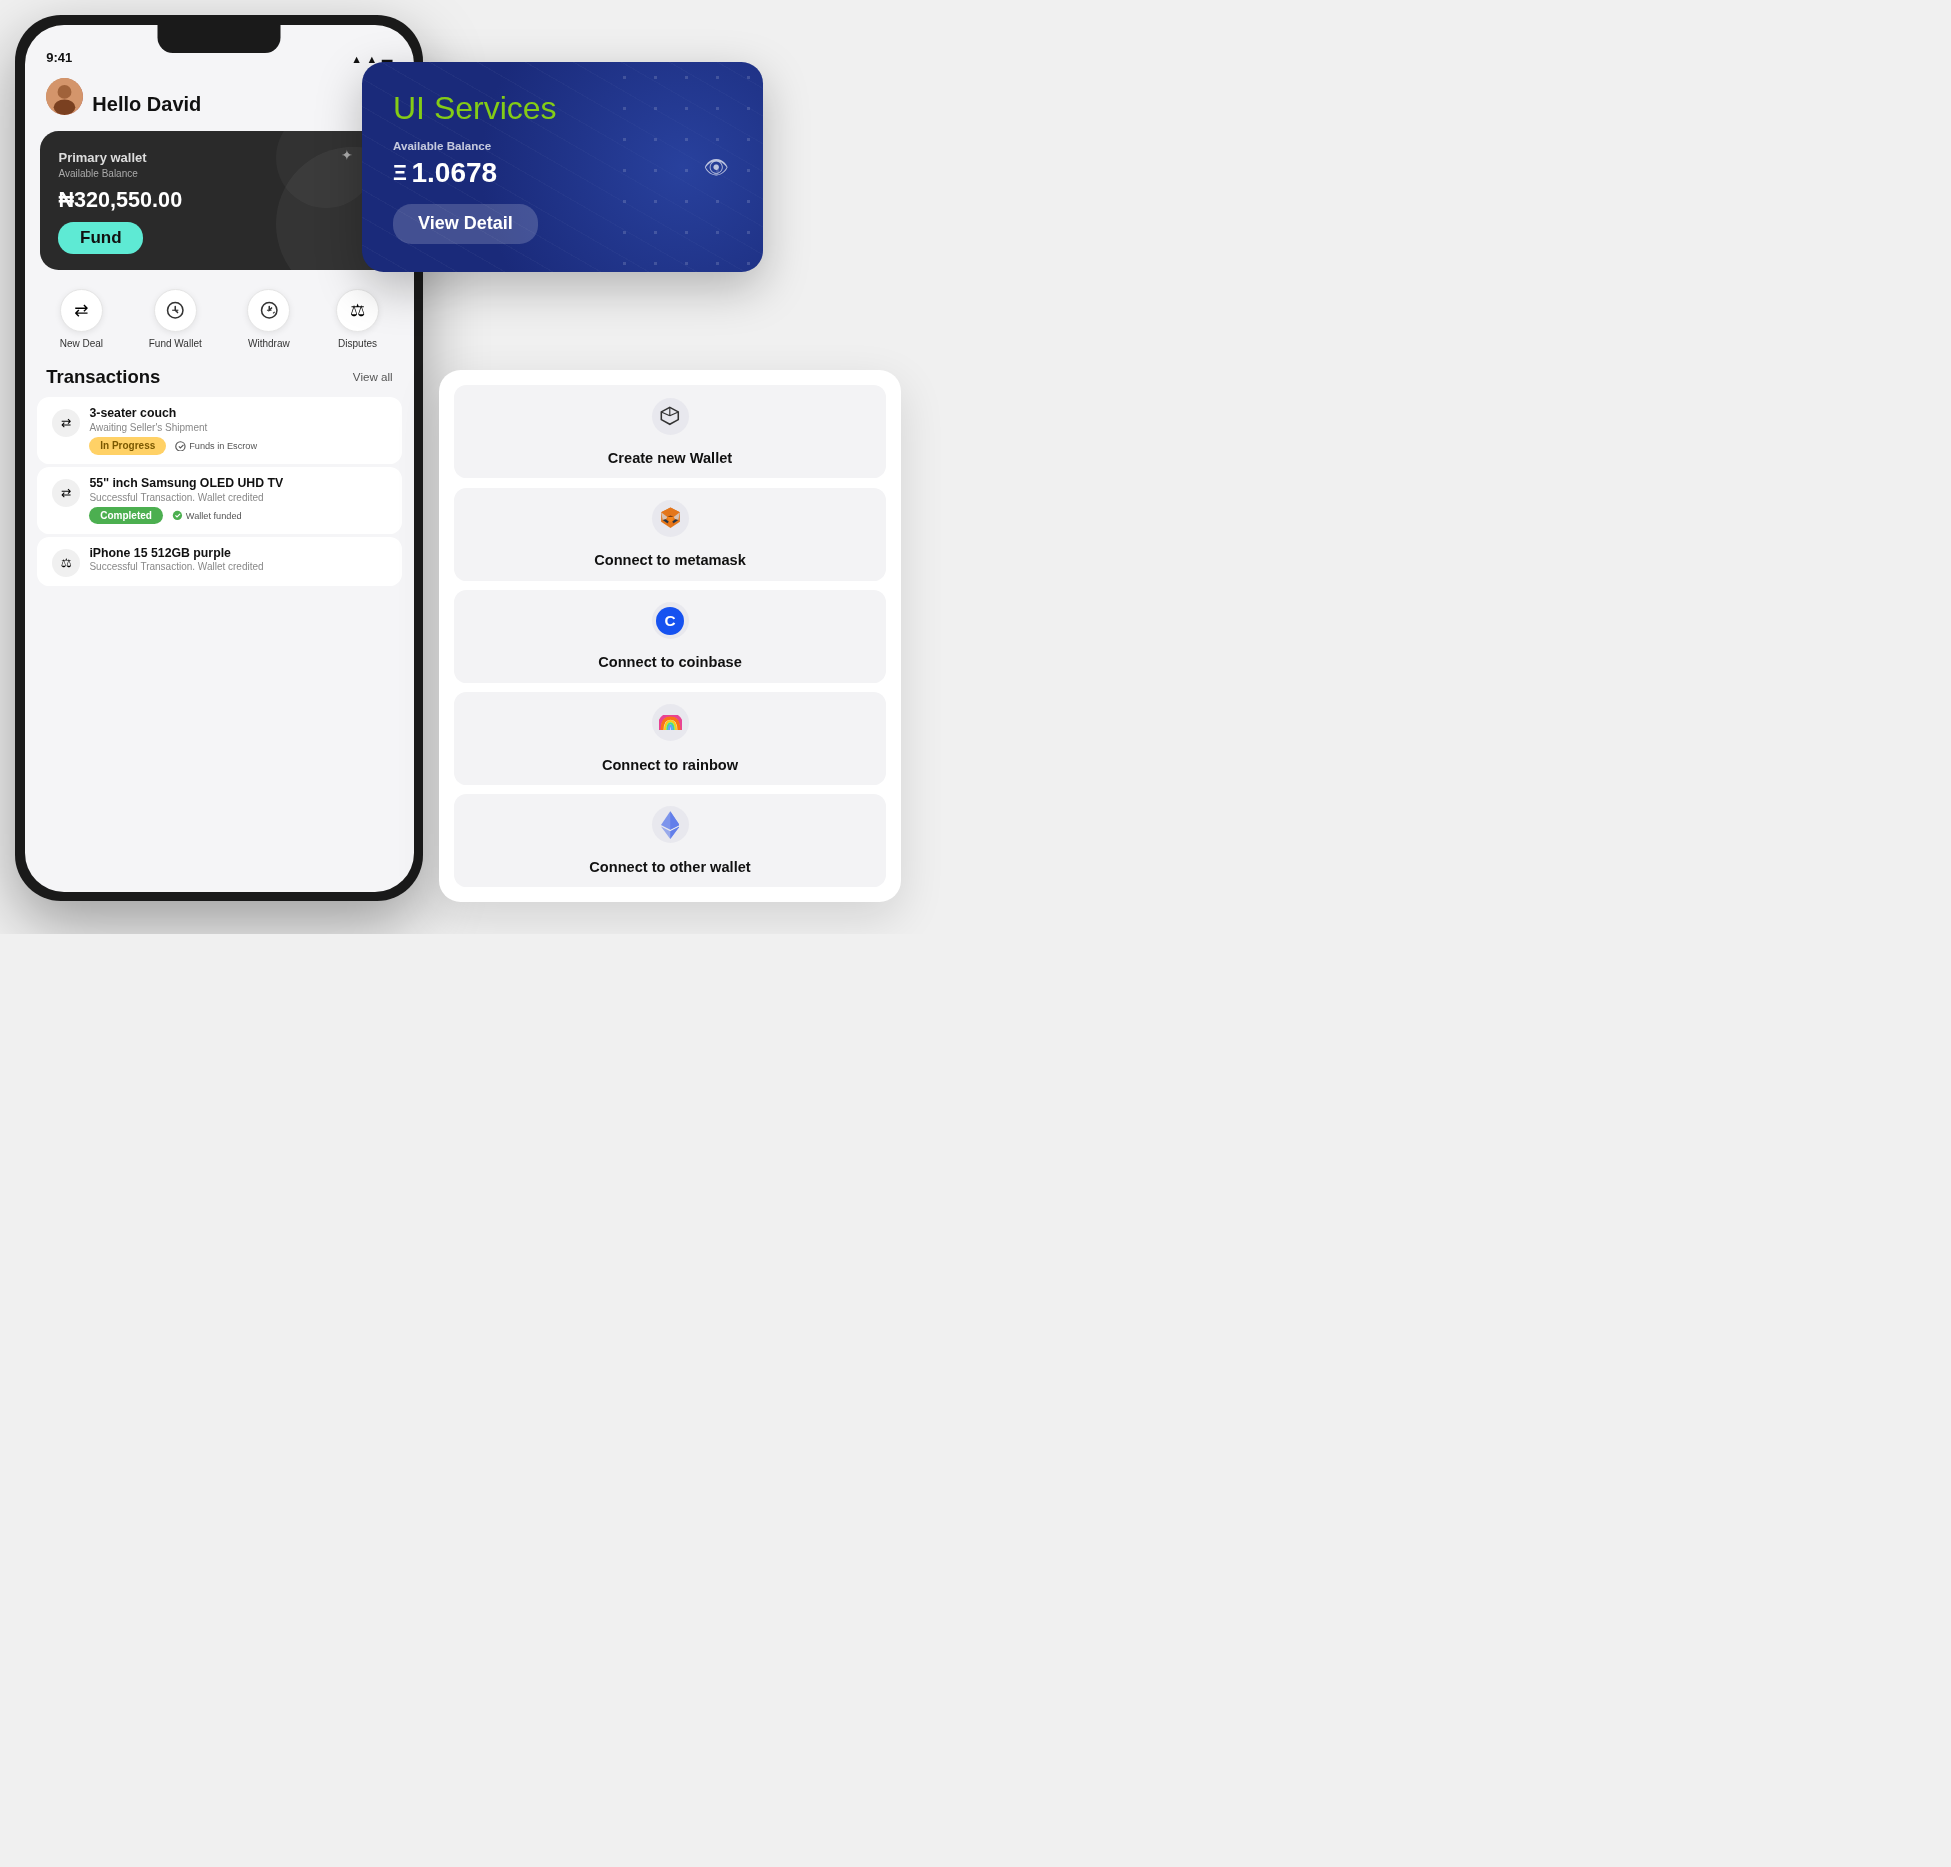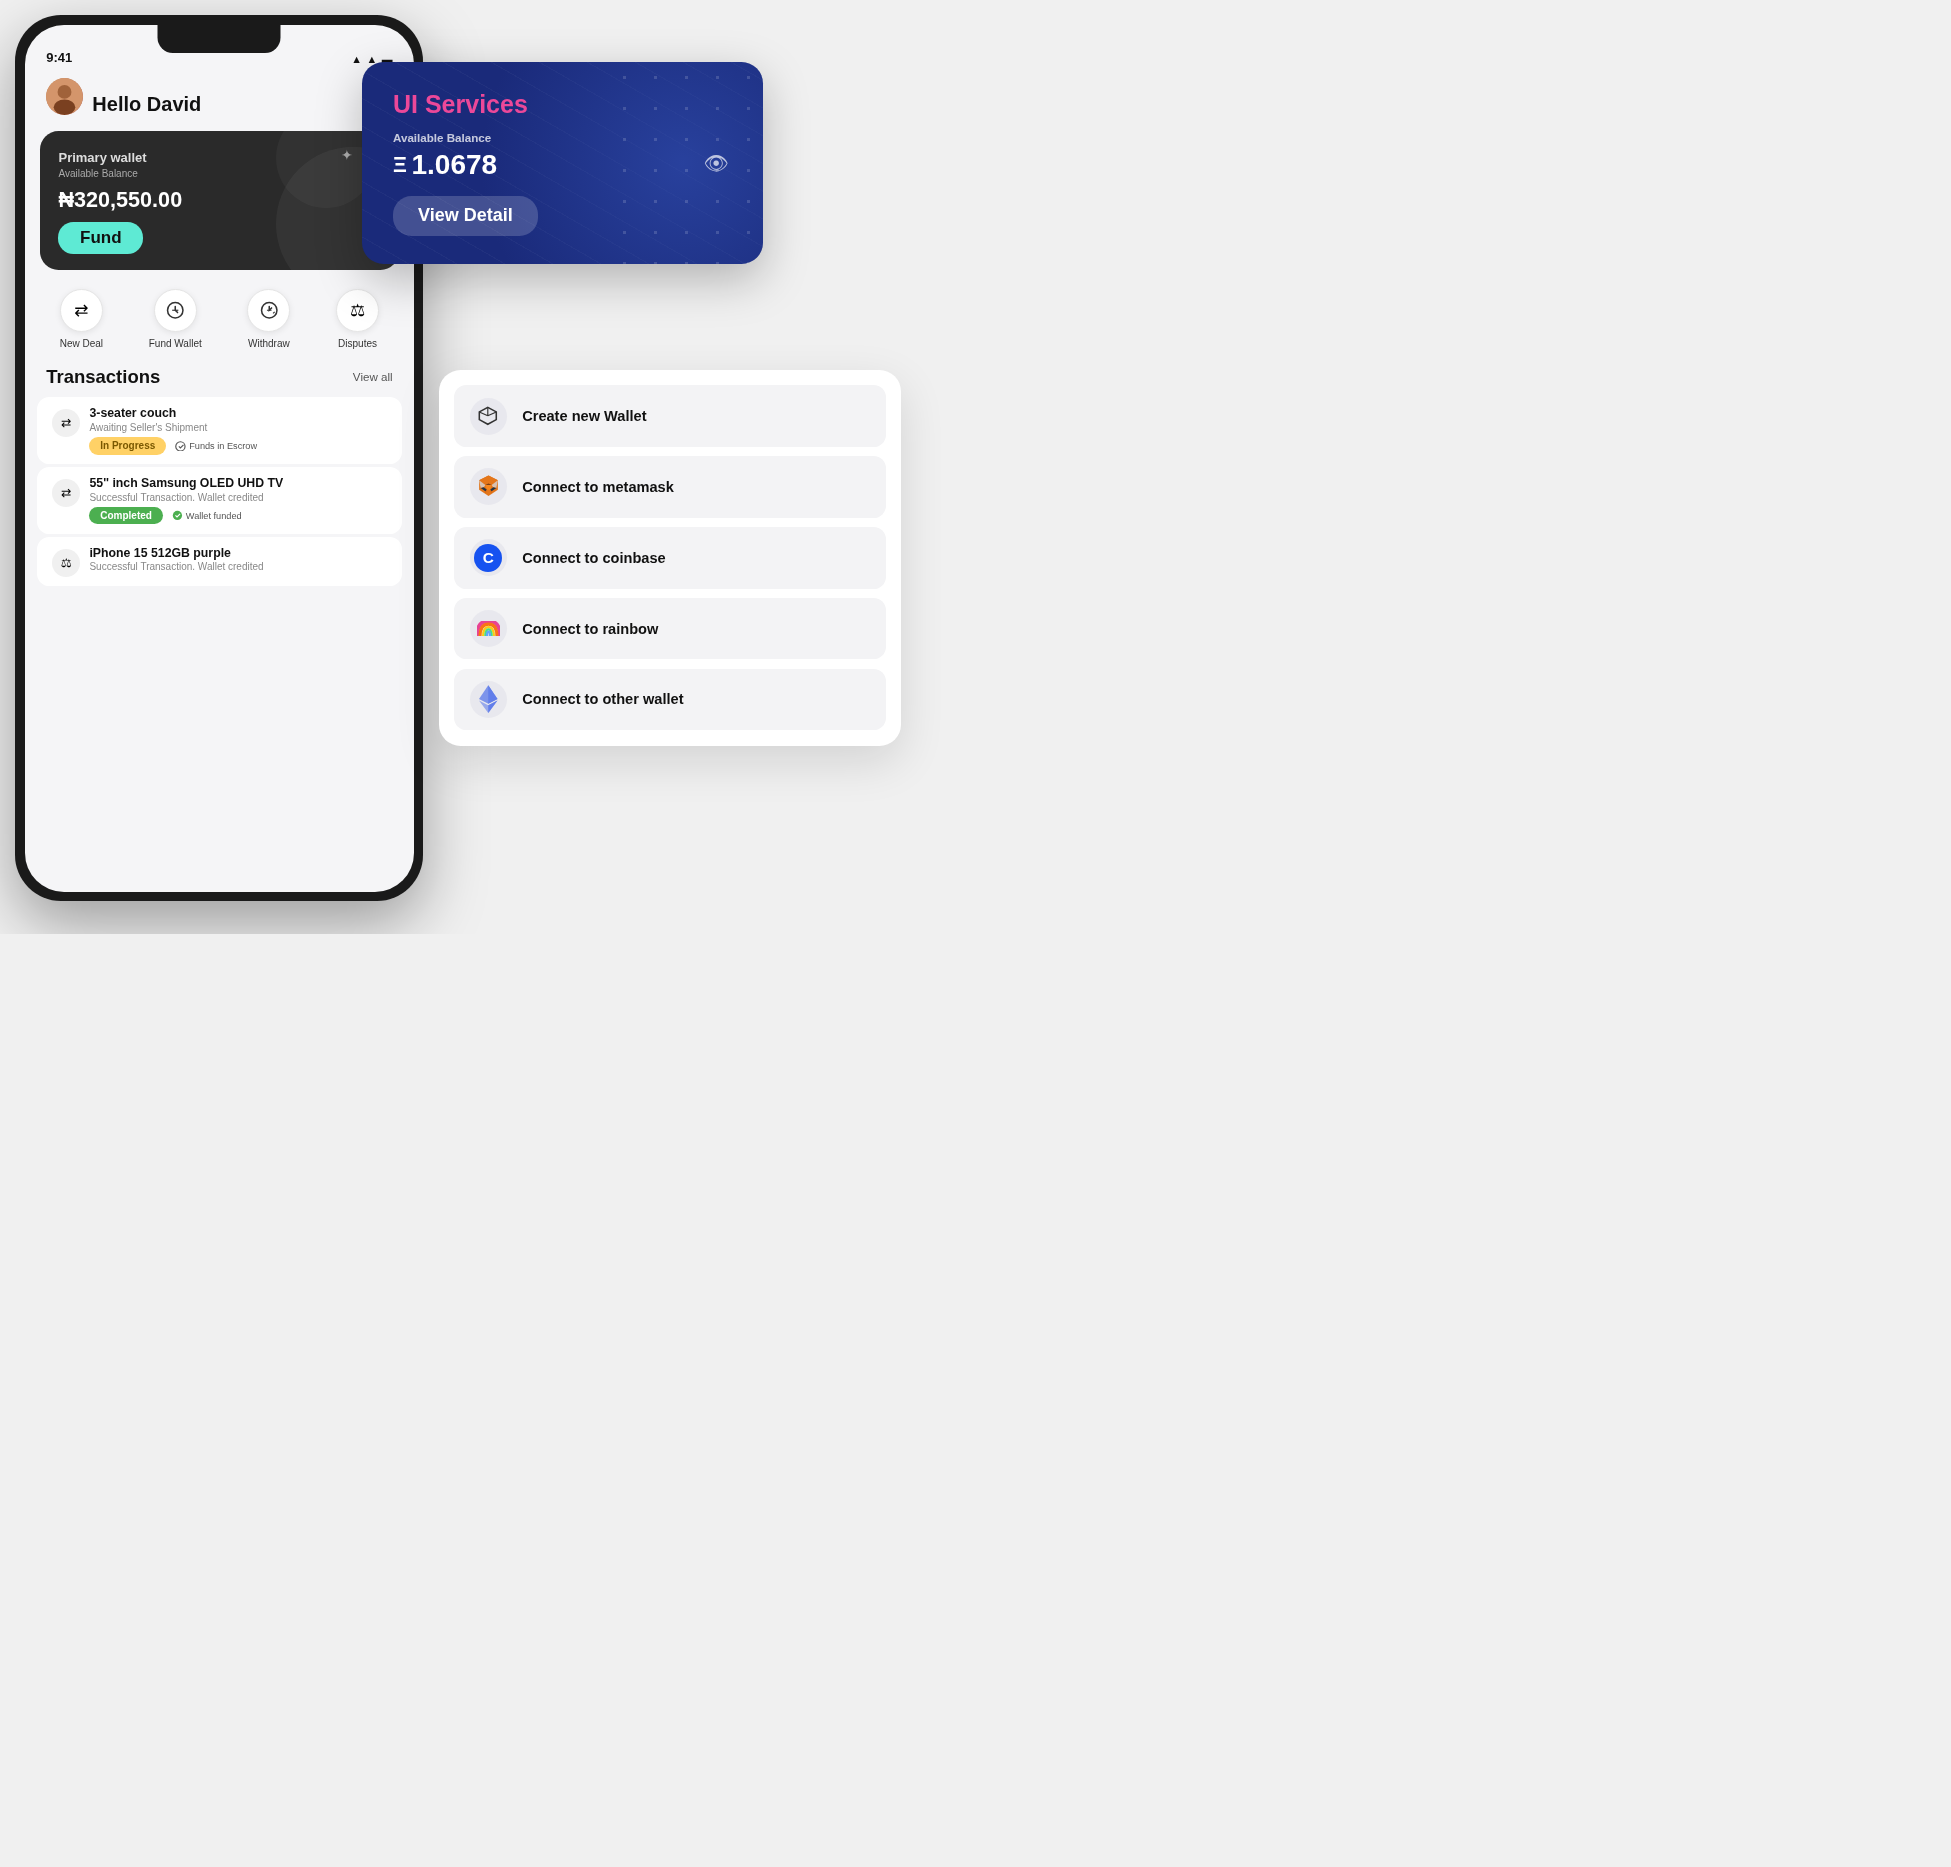--- a/index.html
+++ b/index.html
@@ -238,23 +238,23 @@
     }
     .blue-card-hexes {
       position: absolute;
       right: 0; top: 0; bottom: 0;
       width: 154px;
       opacity: 0.15;
       background: 
         radial-gradient(circle at 50% 50%, #fff 1.5px, transparent 1.5px) 0 0 / 31px 31px;
     }
     .blue-card-title {
-      font-size: 25px;
-      font-weight: 700;
-      color: #ec4899;
+      font-size: 32px;
+      font-weight: 400;
+      color: #84cc16;
       position: relative;
       z-index: 1;
     }
     .blue-card-label {
       font-size: 11.6px;
       color: rgba(255,255,255,0.75);
       margin-top: 12.3px;
       font-weight: 600;
       position: relative;
       z-index: 1;
@@ -305,20 +305,21 @@
     }
     .wallet-menu-item {
       display: flex;
       align-items: center;
       gap: 15.4px;
       padding: 12.3px 15.4px;
       background: #f3f3f5;
       border-radius: 12.3px;
       margin-bottom: 9.2px;
       cursor: pointer;
+      flex-direction: column;
     }
     .wallet-menu-item:last-child { margin-bottom: 0; }
     .menu-icon {
       width: 37px; height: 37px;
       border-radius: 50%;
       background: #e8e8ee;
       display: flex; align-items: center; justify-content: center;
       font-size: 18.5px;
       flex-shrink: 0;
     }

